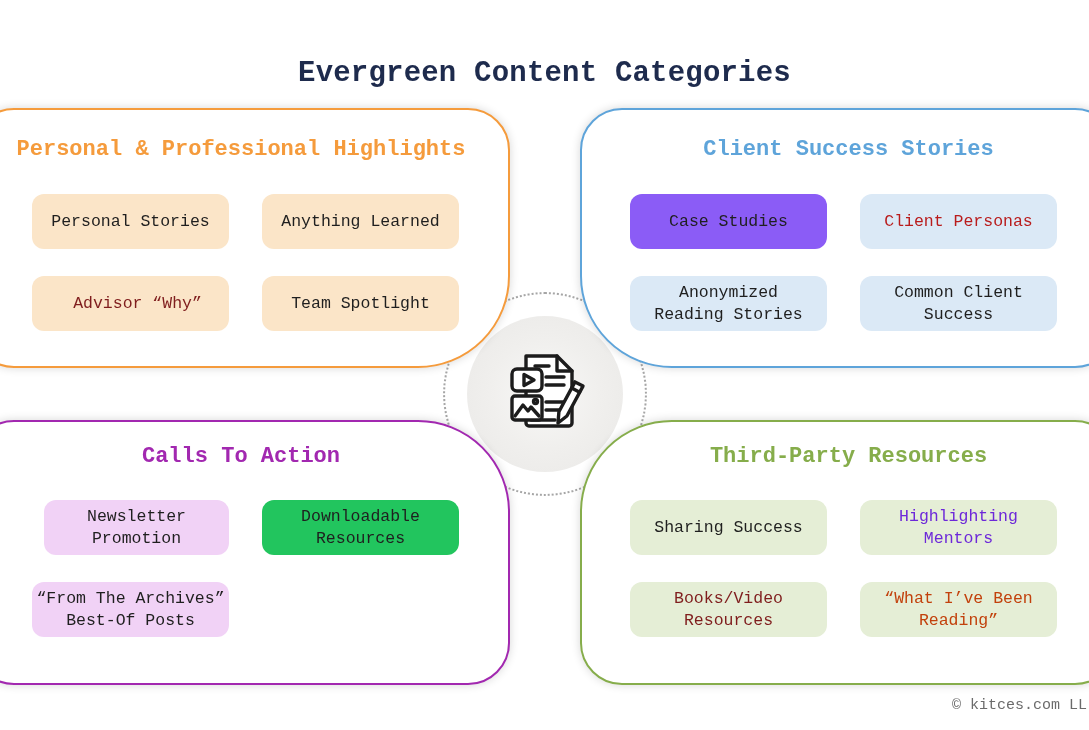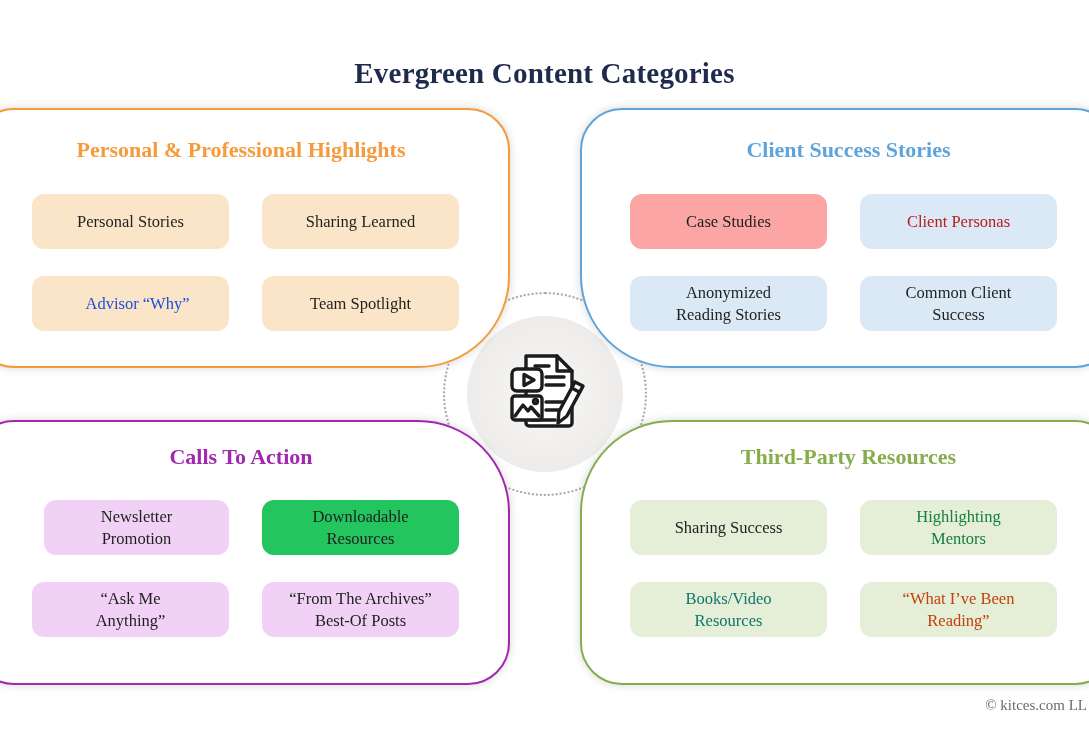--- a/index.html
+++ b/index.html
@@ -1,18 +1,18 @@
 <!DOCTYPE html>
 <html><head>
 <meta charset="utf-8">
 <style>
   html,body{margin:0;padding:0;background:#fff;}
   #canvas{
     position:relative;width:1089px;height:730px;background:#ffffff;overflow:hidden;
-    font-family:Liberation Serif, serif;
+    font-family:Liberation Mono, monospace;
   }
   .page-title{
     position:absolute;top:38px;left:0;width:100%;text-align:center;
     font-size:29px;font-weight:bold;letter-spacing:.2px;
   }
   
   .quad{
     position:absolute;background:#fff;border:2.5px solid #ccc;
     box-shadow:0 0 10px rgba(0,0,0,.16);z-index:1;box-sizing:border-box;
   }
@@ -61,59 +61,57 @@
 
   <h1 class="page-title" style="color: rgb(30, 43, 77);">Evergreen Content Categories</h1>
 
   <div class="hub-dots" style="border-color: rgb(166, 166, 166);"></div>
   <div class="hub-disc"></div>
 
   <section class="quad q-tl q-top q-left" style="border-color: rgb(245, 155, 60);">
     <h2 class="quad-title" style="color: rgb(245, 155, 60);">Personal &amp; Professional Highlights</h2>
     <div class="pill-grid">
       <div class="pill" style="background: rgb(251, 229, 200); color: rgb(31, 31, 31);">Personal Stories</div>
-      <div class="pill" style="background: rgb(251, 229, 200); color: rgb(31, 31, 31);">Sharing Learned</div>
-      <div class="pill" style="background: rgb(251, 229, 200); color: #1d4ed8; padding-left: 14px;">Advisor “Why”</div>
+      <div class="pill" style="background: rgb(251, 229, 200); color: rgb(31, 31, 31);">Anything Learned</div>
+      <div class="pill" style="background: rgb(251, 229, 200); color: #7f1d1d; padding-left: 14px;">Advisor “Why”</div>
       <div class="pill" style="background: rgb(251, 229, 200); color: rgb(31, 31, 31);">Team Spotlight</div>
     </div>
   </section>
 
   <section class="quad q-tr q-top q-right" style="border-color: rgb(94, 164, 218);">
     <h2 class="quad-title" style="color: rgb(94, 164, 218);">Client Success Stories</h2>
     <div class="pill-grid">
-      <div class="pill" style="background: #fca5a5; color: rgb(31, 31, 31);">Case Studies</div>
+      <div class="pill" style="background: #8b5cf6; color: rgb(31, 31, 31);">Case Studies</div>
       <div class="pill" style="background: rgb(219, 233, 246); color: #b91c1c;">Client Personas</div>
       <div class="pill" style="background: rgb(219, 233, 246); color: rgb(31, 31, 31);">Anonymized
 Reading Stories</div>
       <div class="pill" style="background: rgb(219, 233, 246); color: rgb(31, 31, 31);">Common Client
 Success</div>
     </div>
   </section>
 
   <section class="quad q-bl q-bottom q-left" style="border-color: rgb(162, 40, 176);">
     <h2 class="quad-title" style="color: rgb(162, 40, 176);">Calls To Action</h2>
     <div class="pill-grid">
       <div class="pill" style="background: rgb(241, 210, 246); color: rgb(31, 31, 31); margin-left: 12px;">Newsletter
 Promotion</div>
       <div class="pill" style="background: #22c55e; color: rgb(31, 31, 31);">Downloadable
 Resources</div>
-      <div class="pill" style="background: rgb(241, 210, 246); color: rgb(31, 31, 31);">“Ask Me
-Anything”</div>
       <div class="pill" style="background: rgb(241, 210, 246); color: rgb(31, 31, 31);">“From The Archives”
 Best-Of Posts</div>
     </div>
   </section>
 
   <section class="quad q-br q-bottom q-right" style="border-color: rgb(134, 173, 75);">
     <h2 class="quad-title" style="color: rgb(134, 173, 75);">Third-Party Resources</h2>
     <div class="pill-grid">
       <div class="pill" style="background: rgb(229, 238, 214); color: rgb(31, 31, 31);">Sharing Success</div>
-      <div class="pill" style="background: rgb(229, 238, 214); color: #15803d;">Highlighting
+      <div class="pill" style="background: rgb(229, 238, 214); color: #6d28d9;">Highlighting
 Mentors</div>
-      <div class="pill" style="background: rgb(229, 238, 214); color: #0f766e;">Books/Video
+      <div class="pill" style="background: rgb(229, 238, 214); color: #7f1d1d;">Books/Video
 Resources</div>
       <div class="pill" style="background: rgb(229, 238, 214); color: #c2410c;">“What I’ve Been
 Reading”</div>
     </div>
   </section>
 
   <div class="hub-icon">
     <svg viewBox="0 0 100 100" aria-hidden="true">
       <g fill="#ffffff" stroke="#1c1c1c" stroke-width="3.4" stroke-linecap="round" stroke-linejoin="round">
         <path d="M31 12 H62 L77 27 V79 a3 3 0 0 1 -3 3 H34 a3 3 0 0 1 -3 -3 Z"></path>

